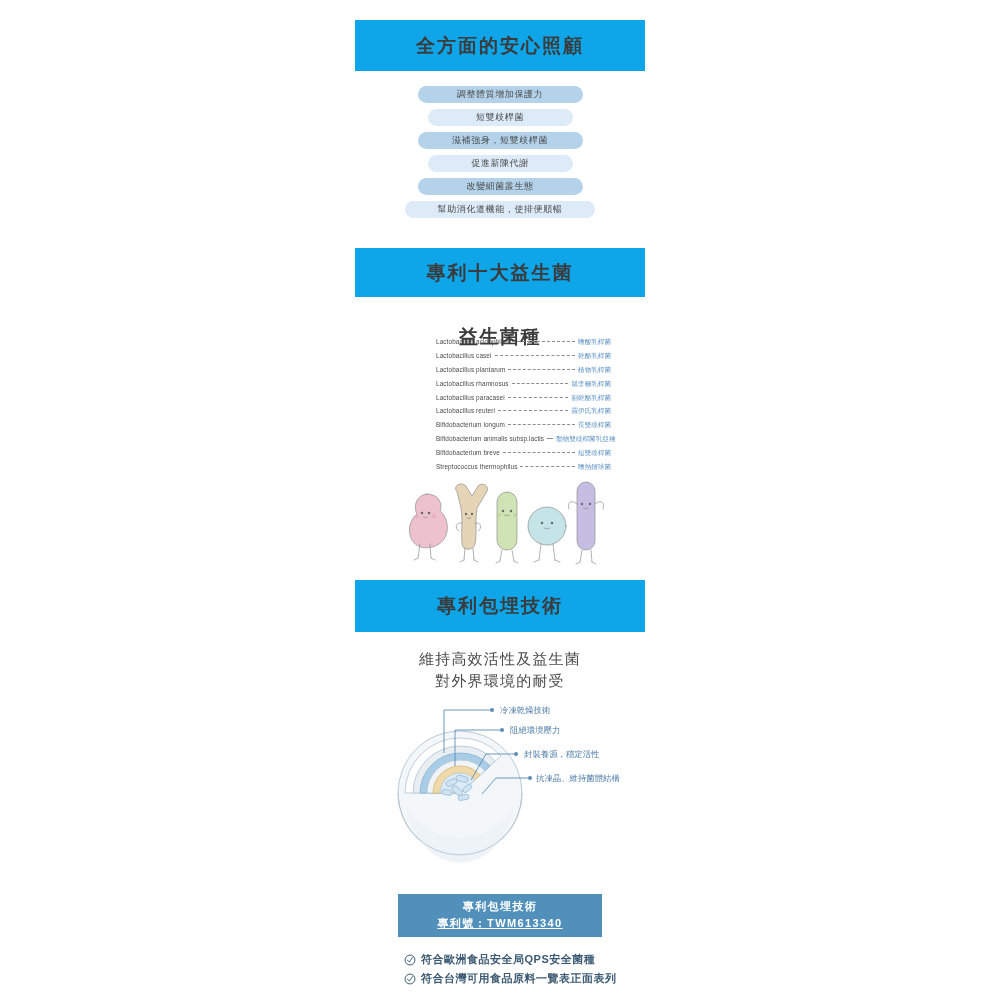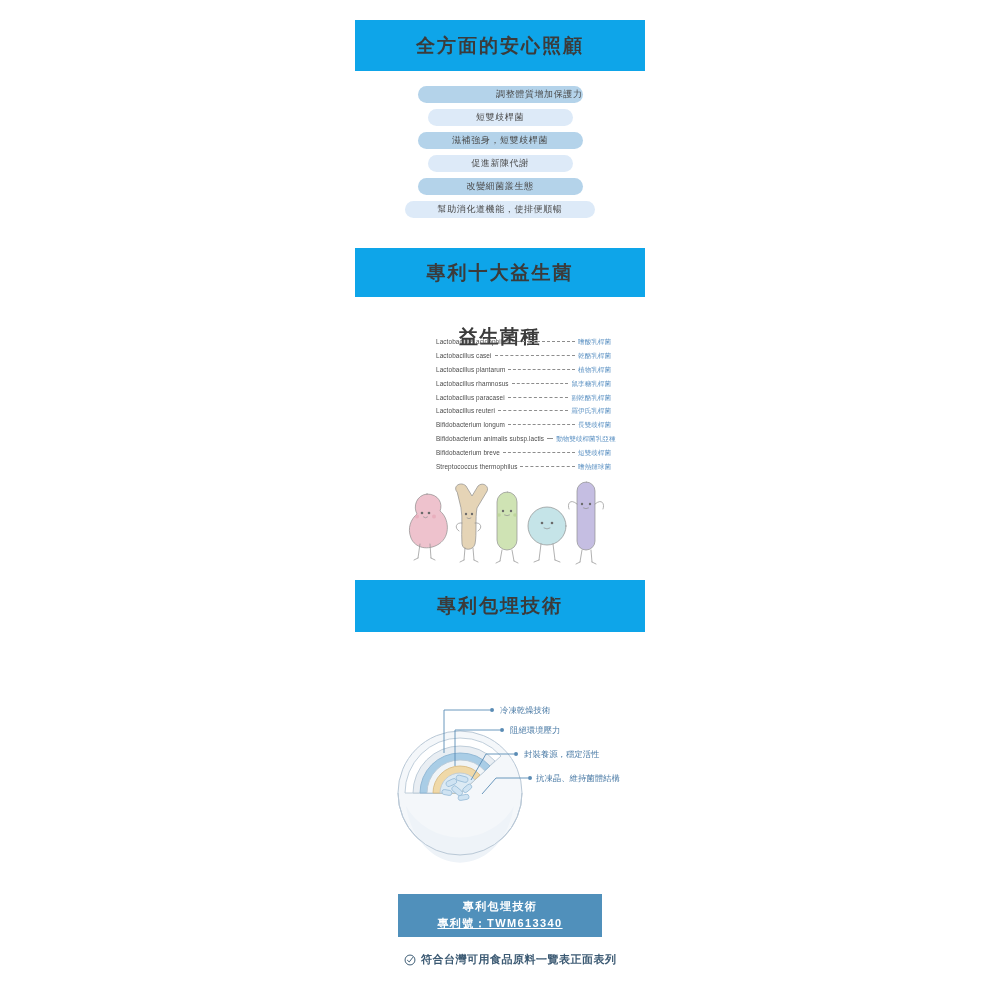--- a/index.html
+++ b/index.html
@@ -32,21 +32,21 @@
     border-radius:20px;
     text-align:center;
     color:#4a4a4a;
     font-size:9px;
     letter-spacing:.6px;
     height:17px;line-height:17px;
     white-space:nowrap;
   }
   .pill.dark{background:#b4d3ea;}
   .pill.light{background:#ddeaf8;}
-  .pill.w1{width:165px;text-align:right;}
+  .pill.w1{width:165px;}
   .pill.w2{width:145px;}
   .pill.w3{width:165px;}
   .pill.w4{width:145px;}
   .pill.w5{width:165px;}
   .pill.w6{width:190px;}
 
   
   .sub-title{
     position:absolute;left:355px;width:290px;text-align:center;
     color:#3b3b3b;font-weight:bold;
@@ -234,20 +234,24 @@
           <circle cx="187" cy="26" r="1.2" fill="#6b6b6b" stroke="none"></circle>
           <circle cx="195" cy="26" r="1.2" fill="#6b6b6b" stroke="none"></circle>
           <path d="M188.5 30 q2.5 1.6 5 0" fill="none"></path>
         </g>
       </g>
     </svg>
   </div>
 
   <div class="band band-3">專利包埋技術</div>
 
+  <div class="cap-lead">
+    <div>維持高效活性及益生菌</div>
+    <div>對外界環境的耐受</div>
+  </div>
 
   <div class="capsule-fig">
     <svg width="265" height="185" viewBox="0 0 265 185">
       <defs>
         <clipPath id="cutClip">
           <path d="M88 88 L88 60 L150 60 L150 118 L88 118 Z"></path>
         </clipPath>
       </defs>
 
       <circle cx="88" cy="95" r="62" fill="#f4f7fa" stroke="#b9c8d6" stroke-width="1"></circle>
@@ -297,17 +301,24 @@
     <div class="patent-l1">專利包埋技術</div>
     <div class="patent-l2">專利號：TWM613340</div>
   </div>
 
   <div class="checks">
     <div class="check-row">
       <svg class="check-icon" viewBox="0 0 16 16">
         <circle cx="8" cy="8" r="6.6" fill="none" stroke="#3c5a73" stroke-width="1.3"></circle>
         <path d="M4.6 8.4 L7 10.6 L11.6 4.6" fill="none" stroke="#3c5a73" stroke-width="1.3" stroke-linecap="round" stroke-linejoin="round"></path>
       </svg>
+      <span>符合歐洲食品安全局QPS安全菌種</span>
+    </div>
+    <div class="check-row">
+      <svg class="check-icon" viewBox="0 0 16 16">
+        <circle cx="8" cy="8" r="6.6" fill="none" stroke="#3c5a73" stroke-width="1.3"></circle>
+        <path d="M4.6 8.4 L7 10.6 L11.6 4.6" fill="none" stroke="#3c5a73" stroke-width="1.3" stroke-linecap="round" stroke-linejoin="round"></path>
+      </svg>
       <span>符合台灣可用食品原料一覽表正面表列</span>
     </div>
   </div>
 
 </div>
 
 </body></html>

